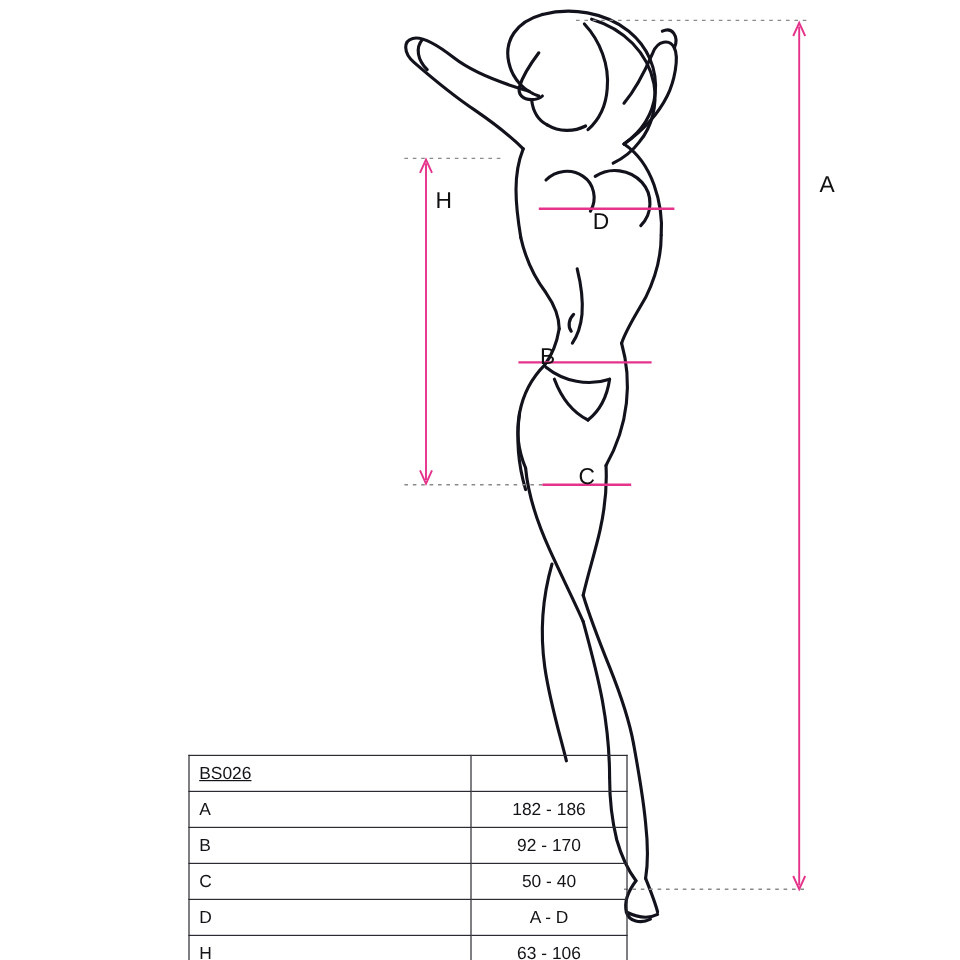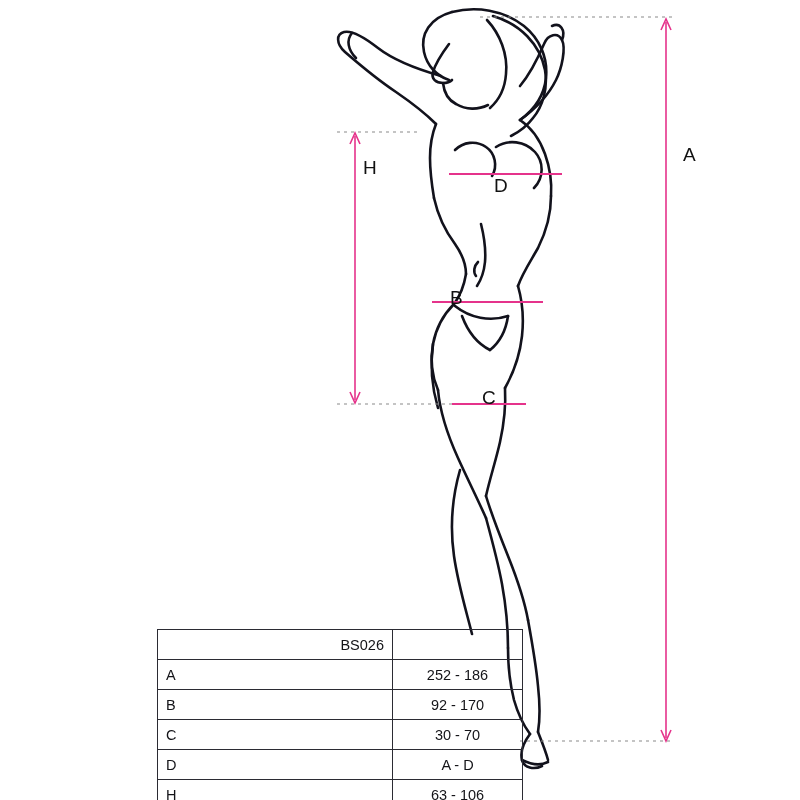--- a/index.html
+++ b/index.html
@@ -54,21 +54,22 @@
   }
   .size-table td.code {
     width: 218px;
     text-align: left;
   }
   .size-table td.val {
     width: 113px;
     text-align: center;
   }
   .size-table tr.head td.code {
-    text-align: right;
+    text-align: left;
+    text-decoration: underline;
   }
 </style>
 </head>
 <body>
 
 <div id="root">
 
   <svg class="figure-layer" viewBox="0 0 800 800" aria-hidden="true">
     <g fill="none" stroke="#12121c" stroke-width="2.6" stroke-linecap="round" stroke-linejoin="round">
 
@@ -168,29 +169,29 @@
   <div class="label" style="left:482px; top:388px;">C</div>
 
   <table class="size-table">
     <tbody>
       <tr class="head">
         <td class="code">BS026</td>
         <td class="val"></td>
       </tr>
       <tr>
         <td class="code">A</td>
-        <td class="val">252 - 186</td>
+        <td class="val">182 - 186</td>
       </tr>
       <tr>
         <td class="code">B</td>
         <td class="val">92 - 170</td>
       </tr>
       <tr>
         <td class="code">C</td>
-        <td class="val">30 - 70</td>
+        <td class="val">50 - 40</td>
       </tr>
       <tr>
         <td class="code">D</td>
         <td class="val">A - D</td>
       </tr>
       <tr>
         <td class="code">H</td>
         <td class="val">63 - 106</td>
       </tr>
     </tbody>

